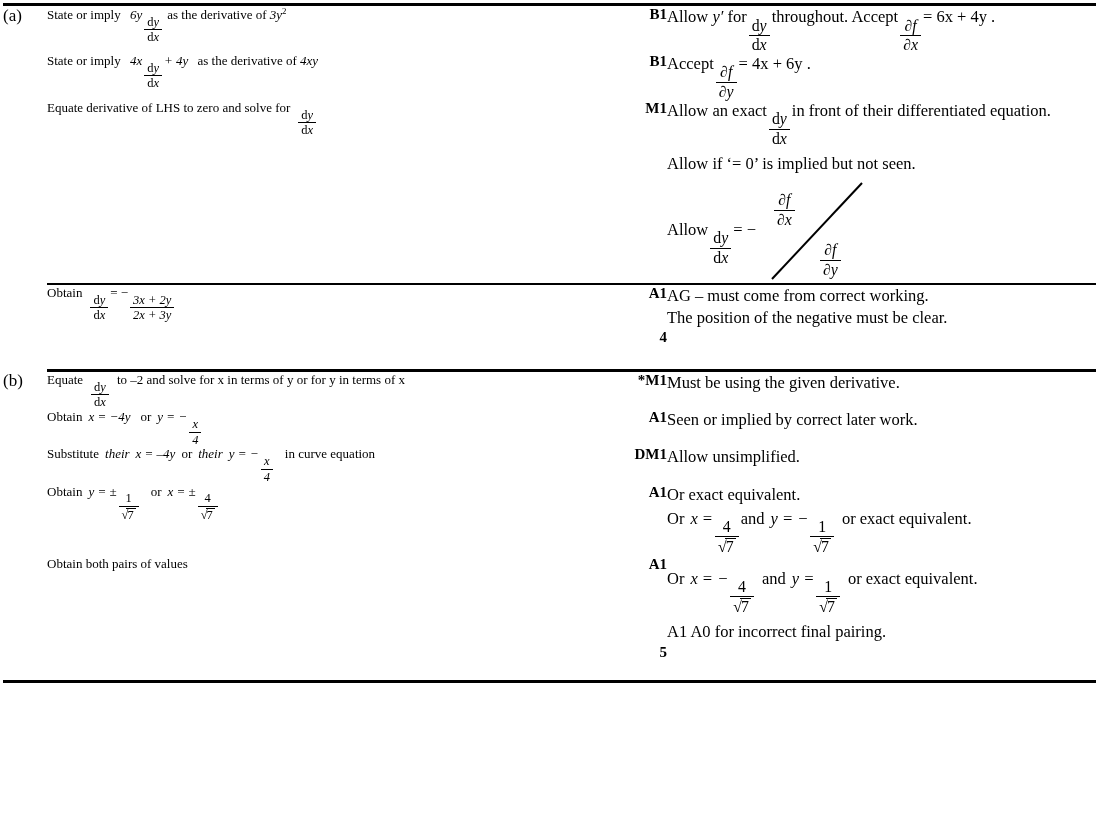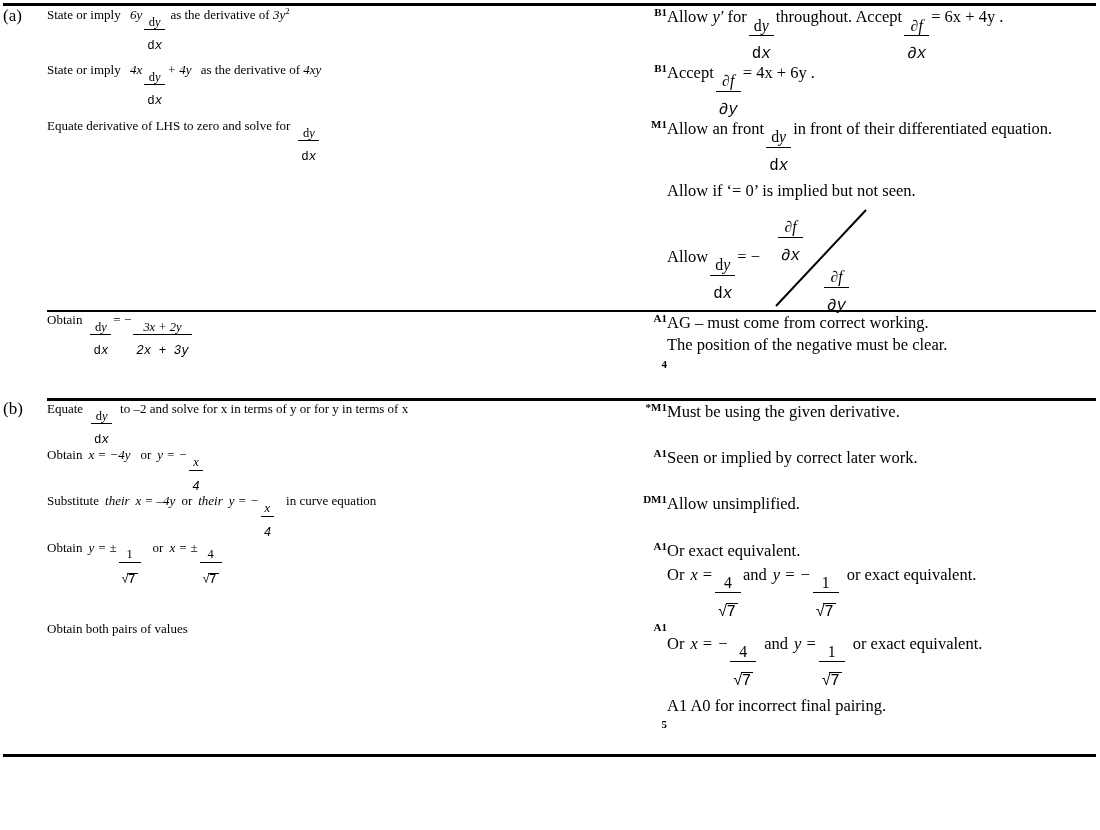--- a/index.html
+++ b/index.html
@@ -57,21 +57,21 @@
     padding: 11px 10px 8px 10px;
     font-size: 13px;
     line-height: 1.28;
   }
   td.mark {
     border-right: 1.5px solid #000;
     border-bottom: 1px solid #555;
     text-align: right;
     padding: 11px 9px 6px 4px;
     font-weight: bold;
-    font-size: 11px;
+    font-size: 15px;
     white-space: nowrap;
   }
   td.note {
     border-bottom: 1px solid #555;
     padding: 11px 8px 8px 10px;
     font-size: 16.5px;
     line-height: 1.34;
   }
 
   
@@ -94,24 +94,23 @@
   .frac {
     display: inline-flex;
     flex-direction: column;
     align-items: center;
     vertical-align: -0.52em;
     margin: 0 2px;
     line-height: 1.02;
   }
   .frac > .num { padding: 0 3px 1px 3px; font-size: 0.96em; }
   .frac > .den {
-    padding: 10px 3px 0 3px;
+    padding: 1px 3px 0 3px;
     border-top: 1.3px solid #000;
     font-size: 0.96em;
-    font-family: Liberation Mono, monospace;
   }
 
   .sqrt {
     display: inline-block;
     border-top: 1.2px solid #000;
     padding: 0 2px 0 1px;
     margin-left: -1px;
   }
   .radsym { display: inline-block; margin-right: -1px; }
 
@@ -219,21 +218,21 @@
       <span class="nowrap">
         <span>Equate derivative of LHS to zero and solve for</span><span class="sp6"></span><span class="frac">
                 <span class="num"><span class="up">d</span><span class="m">y</span></span>
                 <span class="den"><span class="up">d</span><span class="m">x</span></span>
               </span>
       </span>
     </td>
     <td class="mark">M1</td>
     <td class="note">
       <span class="blockline nowrap">
-        <span>Allow an front</span><span class="frac">
+        <span>Allow an exact</span><span class="frac">
                 <span class="num"><span class="up">d</span><span class="m">y</span></span>
                 <span class="den"><span class="up">d</span><span class="m">x</span></span>
               </span><span>in front of their differentiated equation.</span>
       </span>
       <span class="blockline l2">Allow if ‘= 0’ is implied but not seen.</span>
       <span class="blockline" style="margin-top:4px;">
         <span>Allow</span><span class="frac">
                 <span class="num"><span class="up">d</span><span class="m">y</span></span>
                 <span class="den"><span class="up">d</span><span class="m">x</span></span>
               </span><span>= −</span><span class="slashfrac"><span class="sl-top"><span class="frac">

